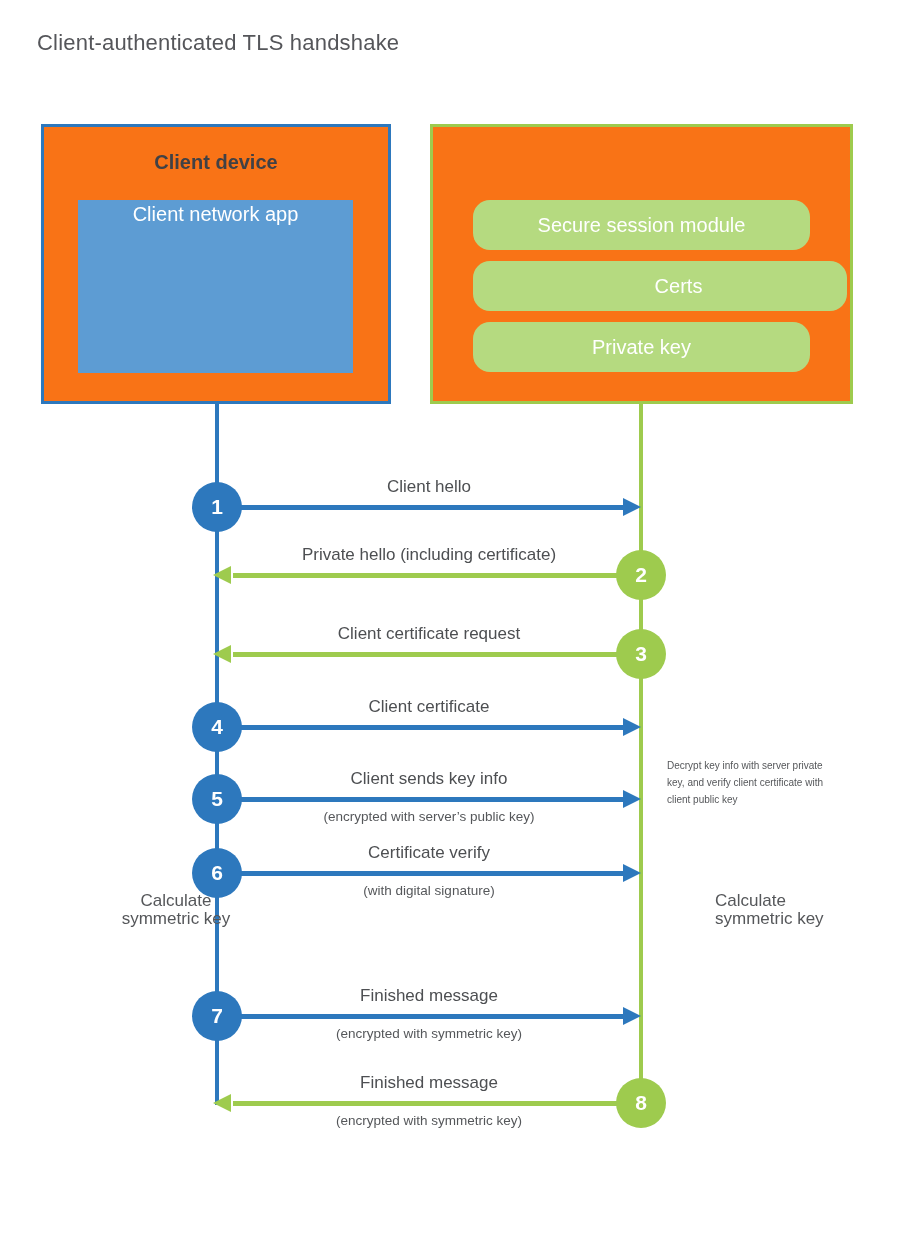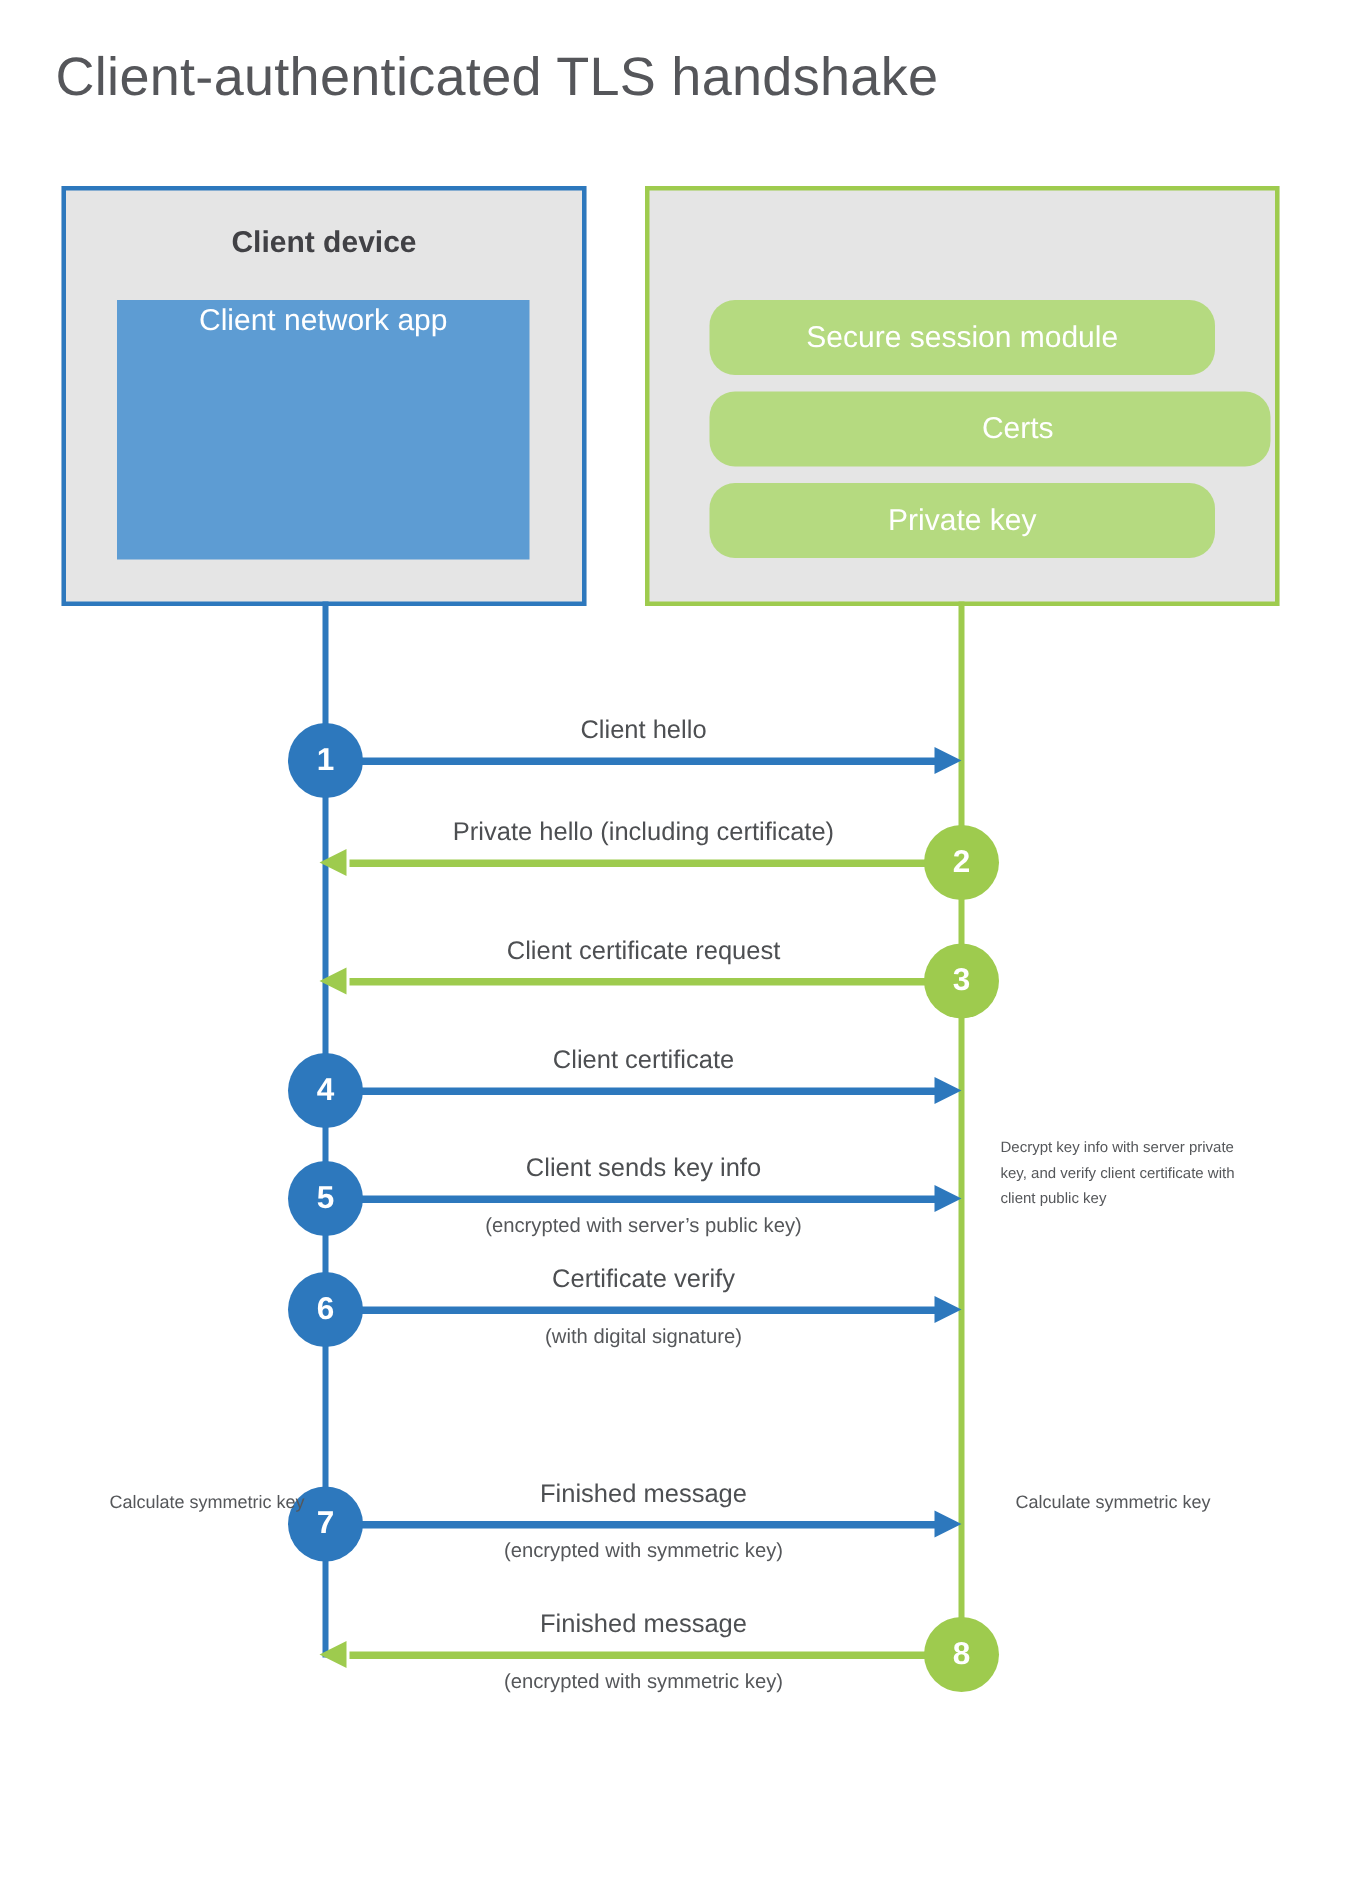--- a/index.html
+++ b/index.html
@@ -11,25 +11,25 @@
     --note:#55575a;
     --heading:#414145;
   }
   *{margin:0;padding:0;box-sizing:content-box;}
   html,body{background:#fff;}
   .canvas{
     position:relative;width:900px;height:1256px;background:#ffffff;
     font-family:"Liberation Sans", sans-serif;overflow:hidden;
   }
   .page-title{
-    position:absolute;left:37px;top:30px;font-size:36px;font-weight:400;
+    position:absolute;left:37px;top:30px;font-size:22px;font-weight:400;
     color:#55565a;letter-spacing:.2px;
   }
   
-  .actor-box{position:absolute;top:124px;height:274px;background:#e5e5e5;}
+  .actor-box{position:absolute;top:124px;height:274px;background:#f97316;}
   .actor-box.client{left:41px;width:344px;border:3px solid var(--blue);}
   .actor-box.server{left:430px;width:417px;border:3px solid var(--green);}
   .actor-title{
     position:absolute;left:0;width:100%;top:24px;text-align:center;
     font-size:20px;font-weight:bold;color:var(--heading);
   }
   .client-app{
     position:absolute;left:34px;top:73px;width:275px;height:173px;
     background:var(--light-blue);color:#fff;font-size:20px;line-height:28px;
     display:flex;justify-content:center;text-align:center;
@@ -68,22 +68,22 @@
   }
   .to-server .step-circle{left:-25px;background:var(--blue);}
   .to-client .step-circle{left:399px;background:var(--green);}
   .m1{top:507px;} .m2{top:575px;} .m3{top:654px;} .m4{top:727px;}
   .m5{top:799px;} .m6{top:873px;} .m7{top:1016px;} .m8{top:1103px;}
   
   .note-decrypt{
     position:absolute;left:667px;top:757px;width:172px;
     font-size:10px;line-height:17px;color:var(--note);
   }
-  .calc-note{position:absolute;top:993px;width:150px;font-size:12px;
-    line-height:17.5px;color:var(--note);}
+  .calc-note{position:absolute;top:892px;width:150px;font-size:17px;
+    line-height:17.5px;color:var(--note);margin-left:38px;}
   .calc-left{left:63px;text-align:center;}
   .calc-right{left:677px;text-align:left;}
 </style>
 </head>
 <body>
 
 <div class="canvas">
 
   <div class="page-title">Client-authenticated TLS handshake</div>
 

